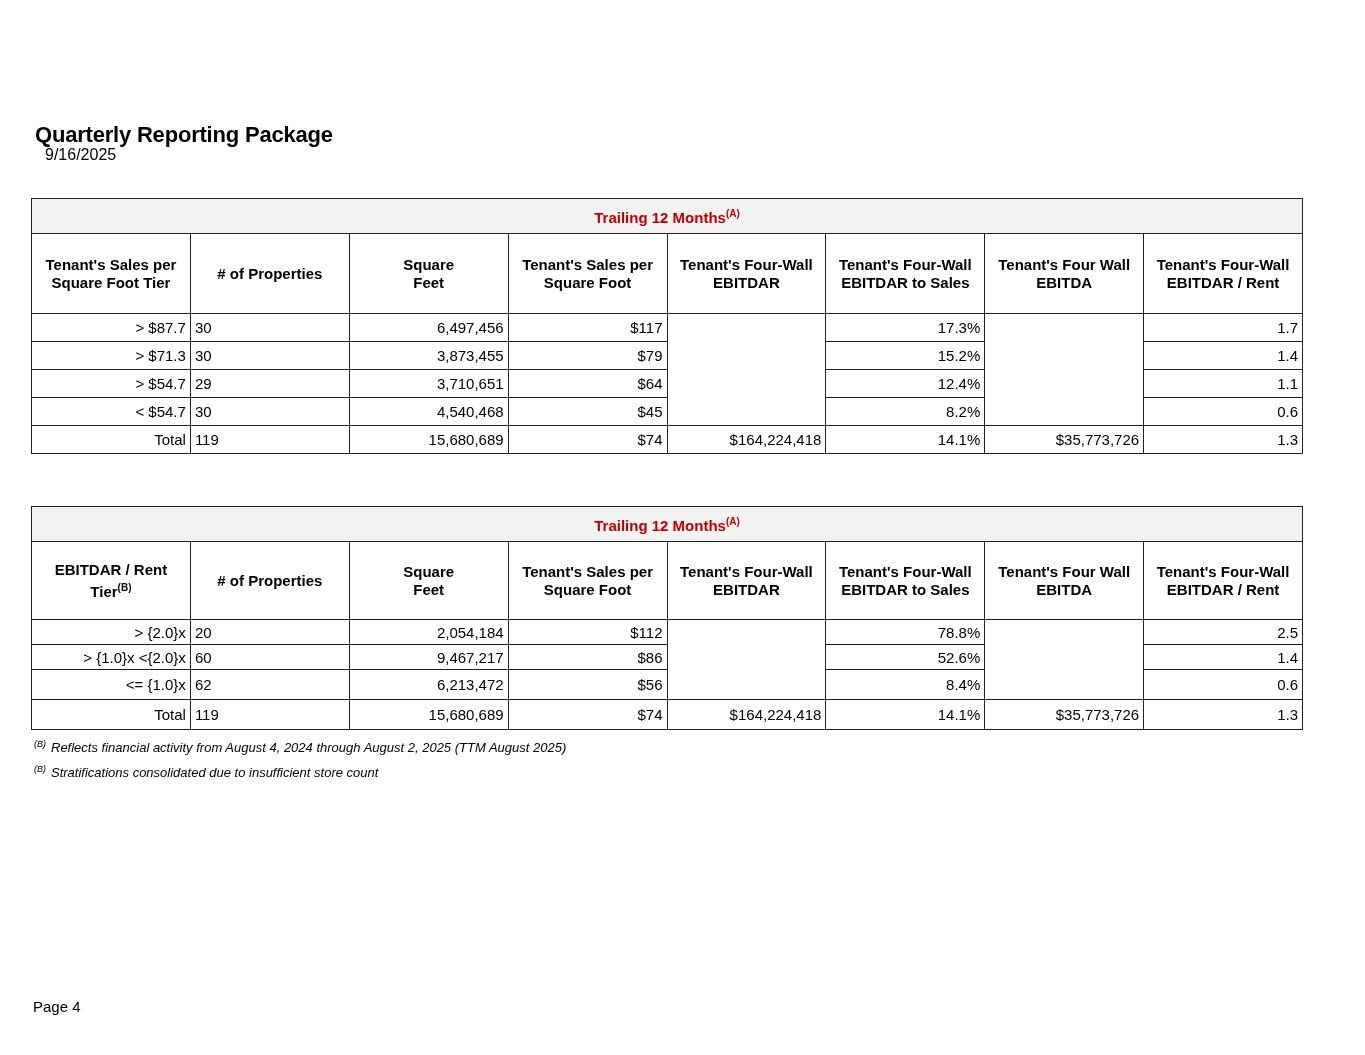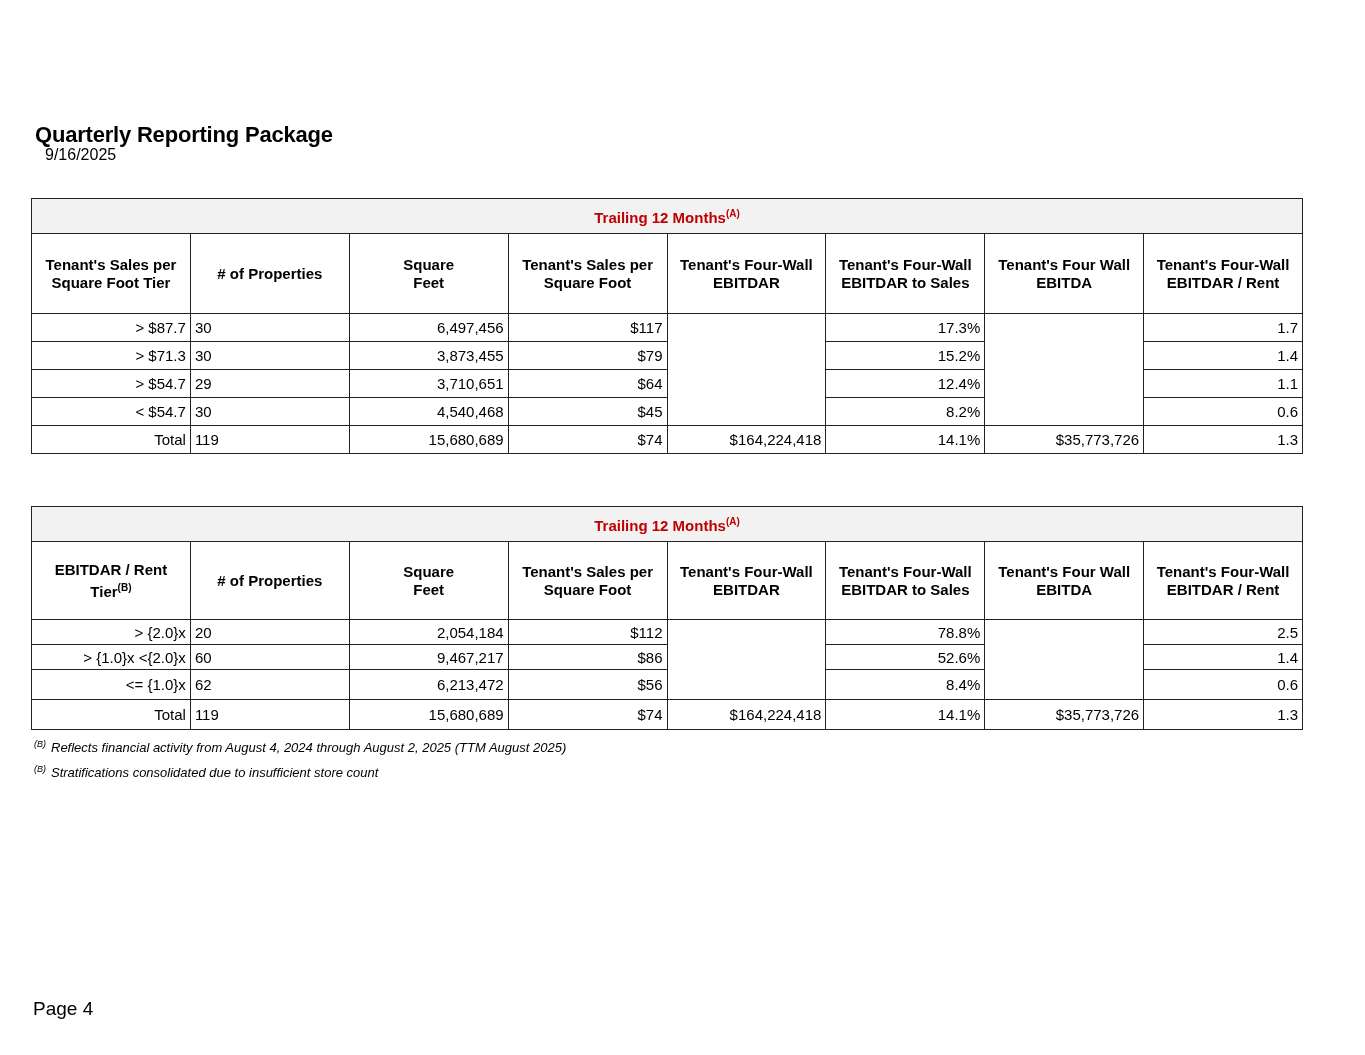--- a/index.html
+++ b/index.html
@@ -22,21 +22,21 @@
   #t2 tr.hdr th { height: 77px; }
   #t1 tr.d td { height: 27px; }
   #t1 tr.total td { height: 27px; }
   #t2 tr.d td { height: 24px; }
   #t2 tr.d.tall td { height: 29px; }
   #t2 tr.total td { height: 29px; }
   .foot { position: absolute; left: 34px; font-size: 13px; font-style: italic; }
   .foot sup { font-size: 9px; margin-right: 5px; }
   .f1 { top: 739px; }
   .f2 { top: 764px; }
-  .page-num { position: absolute; left: 33px; top: 998px; font-size: 19px; }
+  .page-num { position: absolute; left: 33px; top: 998px; font-size: 15px; }
 </style>
 </head>
 <body>
 
 <div class="doc-title">Quarterly Reporting Package</div>
 <div class="doc-date">9/16/2025</div>
 
 <table class="rpt" id="t1">
   <colgroup>
       <col>

